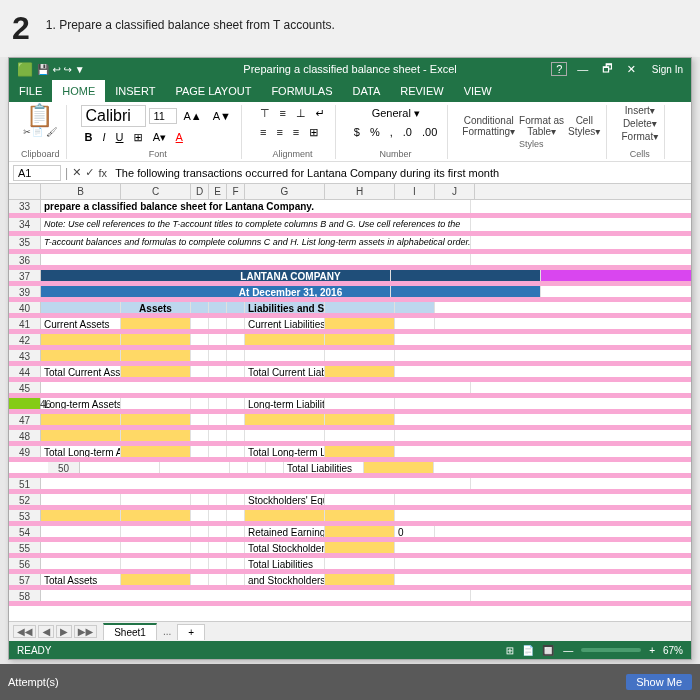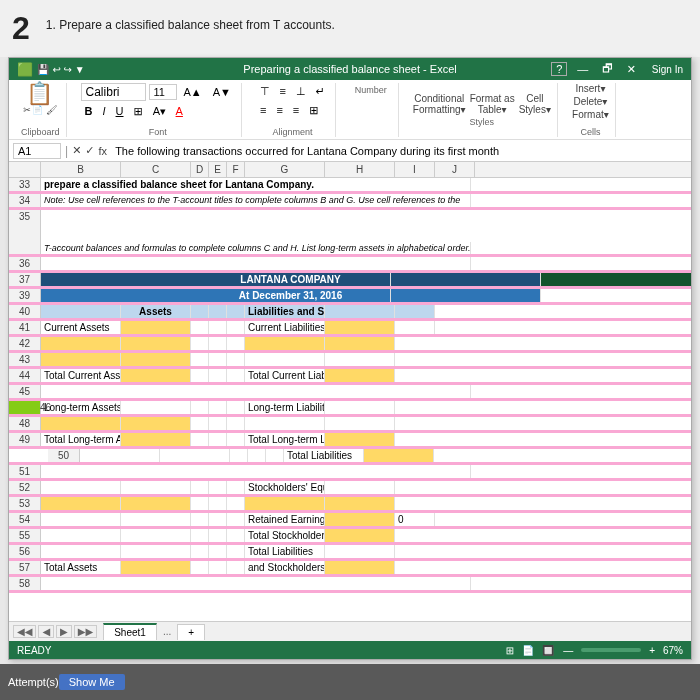--- a/index.html
+++ b/index.html
@@ -26,21 +26,21 @@
 
     .ribbon-group { display: flex; flex-direction: column; align-items: center; border-right: 1px solid #e0e0e0; padding: 0 6px; height: 54px; justify-content: space-between; }
     .ribbon-group-label { font-size: 9px; color: #666; margin-top: 2px; }
     .ribbon-group-content { display: flex; align-items: center; gap: 4px; }
 
     .paste-area { display: flex; flex-direction: column; align-items: center; }
     .paste-btn { font-size: 22px; color: #217346; cursor: pointer; line-height: 1; }
     .paste-sub { display: flex; gap: 2px; }
     .small-btn { font-size: 9px; color: #444; cursor: pointer; border: none; background: none; }
 
-    .font-box { border: 1px solid #ccc; padding: 1px 4px; font-size: 12px; width: 60px; }
+    .font-box { border: 1px solid #ccc; padding: 1px 4px; font-size: 16px; width: 60px; }
     .size-box { border: 1px solid #ccc; padding: 1px 4px; font-size: 11px; width: 28px; }
     .format-btn { font-size: 11px; border: 1px solid transparent; padding: 1px 3px; cursor: pointer; background: none; }
 
     .cell-style-area { display: flex; flex-direction: column; gap: 2px; }
     .cell-style-row { display: flex; gap: 4px; }
     .cs-btn { font-size: 10px; color: #444; cursor: pointer; border: none; background: none; white-space: nowrap; }
 
     
     .formula-bar { display: flex; align-items: center; border-bottom: 1px solid #ccc; padding: 2px 4px; gap: 4px; height: 22px; background: #fff; }
     .cell-ref { border: 1px solid #ccc; width: 48px; padding: 1px 4px; font-size: 11px; }
@@ -51,46 +51,46 @@
     
     .spreadsheet-area { flex: 1; overflow: hidden; display: flex; flex-direction: column; }
 
     
     .col-headers { display: flex; background: #f2f2f2; border-bottom: 1px solid #ccc; }
     .row-num-header { width: 32px; min-width: 32px; border-right: 1px solid #ccc; background: #f2f2f2; }
     .col-header { border-right: 1px solid #ccc; text-align: center; font-size: 10px; color: #444; padding: 2px 0; background: #f2f2f2; }
 
     
     .grid { flex: 1; overflow-y: auto; overflow-x: hidden; }
-    .grid-row { display: flex; border-bottom: 3px solid #f9a8d4; min-height: 16px; }
+    .grid-row { display: flex; border-bottom: 5px solid #f9a8d4; min-height: 16px; }
     .row-num { width: 32px; min-width: 32px; border-right: 1px solid #ccc; background: #f2f2f2; text-align: center; font-size: 10px; color: #444; padding: 1px 0; }
     .cell { border-right: 1px solid #e0e0e0; font-size: 10px; padding: 1px 3px; overflow: hidden; white-space: nowrap; }
 
     
-    .row-blue-dark { background: #14532d; color: #fff; }
+    .row-blue-dark { background: #d946ef; color: #fff; }
 
     
     .cell-yellow { background: #FFD966; }
 
     
     .sheet-tabs { background: #f0f0f0; border-top: 1px solid #ccc; display: flex; align-items: center; height: 20px; padding: 0 4px; gap: 2px; }
     .sheet-tab { background: #fff; border: 1px solid #ccc; border-bottom: none; padding: 2px 10px; font-size: 10px; cursor: pointer; }
     .sheet-tab.active { background: #fff; border-top: 2px solid #217346; }
     .sheet-tab-dots { font-size: 10px; color: #666; padding: 0 4px; }
     .sheet-scroll { display: flex; gap: 2px; margin-right: 4px; }
     .sheet-scroll-btn { font-size: 10px; color: #666; background: none; border: 1px solid #ccc; cursor: pointer; padding: 0 3px; }
 
     
     .status-bar { background: #217346; color: #fff; height: 18px; display: flex; align-items: center; justify-content: space-between; padding: 0 8px; font-size: 10px; }
     .status-left { display: flex; gap: 12px; }
     .status-right { display: flex; align-items: center; gap: 8px; }
     .zoom-slider { width: 60px; height: 4px; background: #4a9c6e; border-radius: 2px; cursor: pointer; }
 
     
-    .attempt-bar { background: #595959; color: #fff; height: 20px; display: flex; align-items: center; justify-content: flex-start; padding: 18px 8px; font-size: 11px; }
+    .attempt-bar { background: #595959; color: #fff; height: 20px; display: flex; align-items: center; justify-content: space-between; padding: 18px 8px; font-size: 11px; }
     .show-me-btn { background: #4472C4; color: #fff; border: none; padding: 2px 10px; font-size: 11px; cursor: pointer; border-radius: 2px; }
     .text-bold { font-weight: bold; }
     .col-b { width: 80px; min-width: 80px; }
     .col-c { width: 70px; min-width: 70px; }
     .col-d { width: 18px; min-width: 18px; }
     .col-e { width: 18px; min-width: 18px; }
     .col-f { width: 18px; min-width: 18px; }
     .col-g { width: 80px; min-width: 80px; }
     .col-h { width: 70px; min-width: 70px; }
     .col-i { width: 40px; min-width: 40px; }
@@ -118,20 +118,30 @@
       </div>
       <div class="title-bar-right">
         <span style="cursor:pointer;border:1px solid #aaa;padding:0 4px;font-size:11px;">?</span>
         <span style="cursor:pointer;padding:0 4px;">—</span>
         <span style="cursor:pointer;padding:0 4px;">🗗</span>
         <span style="cursor:pointer;padding:0 4px;">✕</span>
         <span style="cursor:pointer;font-size:10px;margin-left:6px;">Sign In</span>
       </div>
     </div>
 
+    <div class="ribbon-tabs">
+      <span class="ribbon-tab">FILE</span>
+      <span class="ribbon-tab active">HOME</span>
+      <span class="ribbon-tab">INSERT</span>
+      <span class="ribbon-tab">PAGE LAYOUT</span>
+      <span class="ribbon-tab">FORMULAS</span>
+      <span class="ribbon-tab">DATA</span>
+      <span class="ribbon-tab">REVIEW</span>
+      <span class="ribbon-tab">VIEW</span>
+    </div>
 
     <div class="ribbon-content">
 
       <div class="ribbon-group">
         <div class="ribbon-group-content">
           <div class="paste-area">
             <span class="paste-btn">📋</span>
             <div class="paste-sub">
               <button class="small-btn">✂</button>
               <button class="small-btn">📄</button>
@@ -174,20 +184,30 @@
             <button class="format-btn">≡</button>
             <button class="format-btn">≡</button>
             <button class="format-btn">≡</button>
             <button class="format-btn">⊞</button>
           </div>
         </div>
         <span class="ribbon-group-label">Alignment</span>
       </div>
 
       <div class="ribbon-group" style="min-width:55px;">
+        <div style="display:flex;flex-direction:column;gap:2px;">
+          <button class="format-btn">General ▾</button>
+          <div style="display:flex;gap:2px;">
+            <button class="format-btn">$</button>
+            <button class="format-btn">%</button>
+            <button class="format-btn">,</button>
+            <button class="format-btn">.0</button>
+            <button class="format-btn">.00</button>
+          </div>
+        </div>
         <span class="ribbon-group-label">Number</span>
       </div>
 
       <div class="ribbon-group" style="min-width:120px;justify-content:center;">
         <div class="cell-style-area">
           <div class="cell-style-row">
             <button class="cs-btn">Conditional<br>Formatting▾</button>
             <button class="cs-btn">Format as<br>Table▾</button>
             <button class="cs-btn">Cell<br>Styles▾</button>
           </div>
@@ -237,21 +257,21 @@
           <div class="cell col-b text-bold" style="width:430px;font-weight:bold;font-size:10px;">prepare a classified balance sheet for Lantana Company.</div>
         </div>
 
         <div class="grid-row">
           <div class="row-num">34</div>
           <div class="cell col-b" style="width:430px;font-style:italic;font-size:9px;">Note: Use cell references to the T-account titles to complete columns B and G.  Use cell references to the</div>
         </div>
 
         <div class="grid-row">
           <div class="row-num">35</div>
-          <div class="cell col-b" style="width:430px;font-style:italic;font-size:9px;margin-top:32px;">T-account balances and formulas to complete columns C and H.  List long-term assets in alphabetical order.</div>
+          <div class="cell col-b" style="width:430px;font-style:italic;font-size:9px;">T-account balances and formulas to complete columns C and H.  List long-term assets in alphabetical order.</div>
         </div>
 
         <div class="grid-row" style="height:14px;">
           <div class="row-num">36</div>
           <div class="cell" style="width:430px;"></div>
         </div>
 
         <div class="grid-row row-blue-dark" style="height:15px;">
           <div class="row-num" style="background:#f2f2f2;color:#444;">37</div>
           <div class="cell col-b" style="background:#1F4E79;border-right:none;width:80px;"></div>
@@ -337,20 +357,30 @@
           <div class="row-num" style="background:#84cc16;color:#444;padding-left:31px;">46</div>
           <div class="cell col-b" style="font-size:10px;width:80px;">Long-term Assets</div>
           <div class="cell col-c" style="width:70px;"></div>
           <div class="cell col-d" style="width:18px;"></div>
           <div class="cell col-e" style="width:18px;"></div>
           <div class="cell col-f" style="width:18px;"></div>
           <div class="cell col-g" style="font-size:10px;width:80px;">Long-term Liabilities</div>
           <div class="cell col-h" style="width:70px;"></div>
         </div>
 
+        <div class="grid-row" style="height:15px;">
+          <div class="row-num" style="background:#f2f2f2;color:#444;">47</div>
+          <div class="cell col-b cell-yellow" style="width:80px;"></div>
+          <div class="cell col-c cell-yellow" style="width:70px;"></div>
+          <div class="cell col-d" style="width:18px;"></div>
+          <div class="cell col-e" style="width:18px;"></div>
+          <div class="cell col-f" style="width:18px;"></div>
+          <div class="cell col-g cell-yellow" style="width:80px;"></div>
+          <div class="cell col-h cell-yellow" style="width:70px;"></div>
+        </div>
 
         <div class="grid-row" style="height:15px;">
           <div class="row-num" style="background:#f2f2f2;color:#444;">48</div>
           <div class="cell col-b cell-yellow" style="width:80px;"></div>
           <div class="cell col-c cell-yellow" style="width:70px;"></div>
           <div class="cell col-d" style="width:18px;"></div>
           <div class="cell col-e" style="width:18px;"></div>
           <div class="cell col-f" style="width:18px;"></div>
           <div class="cell col-g" style="width:80px;"></div>
           <div class="cell col-h" style="width:70px;"></div>

